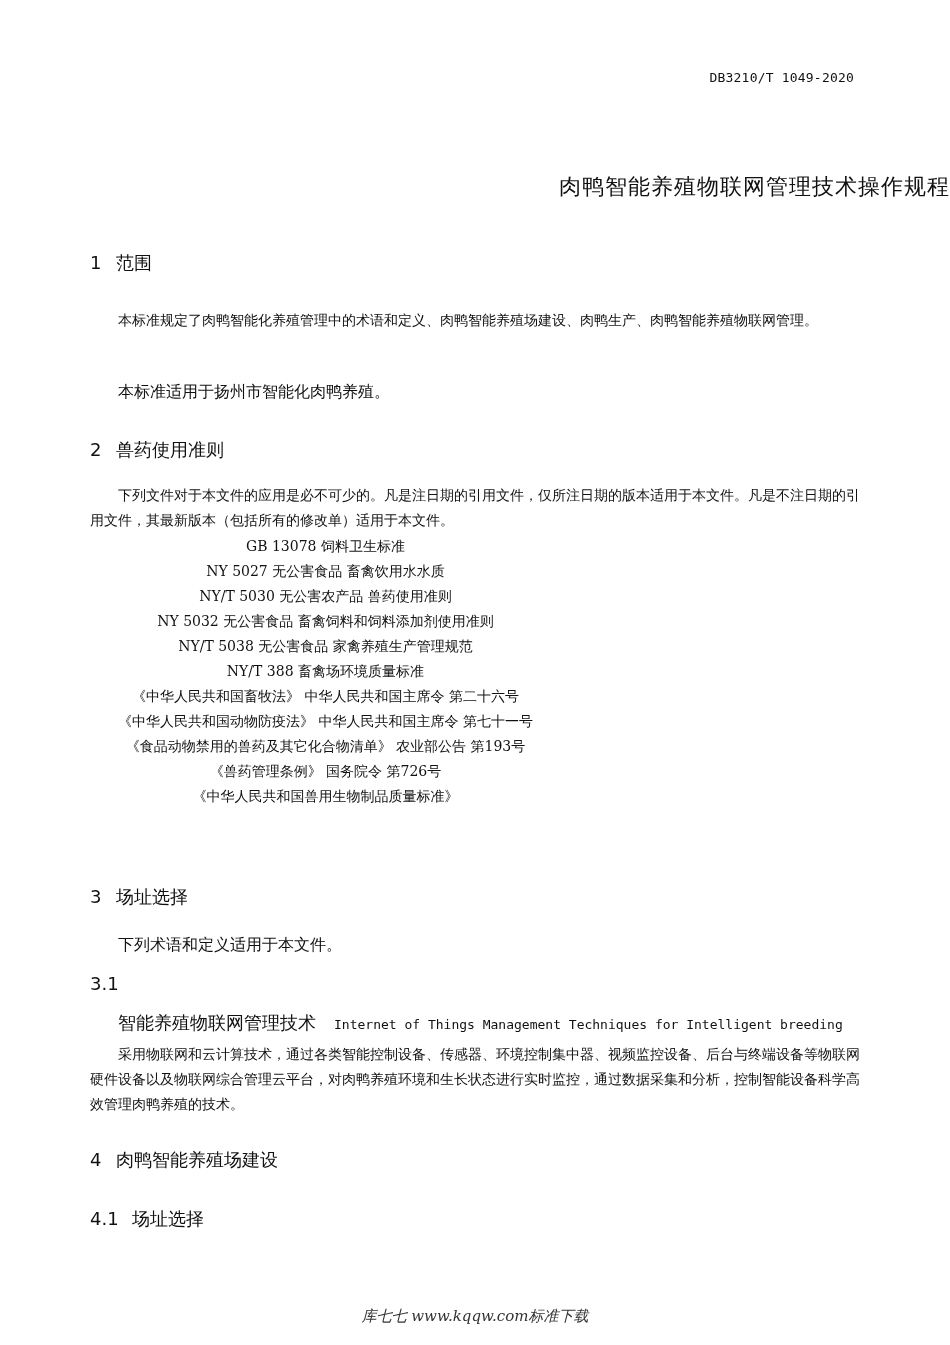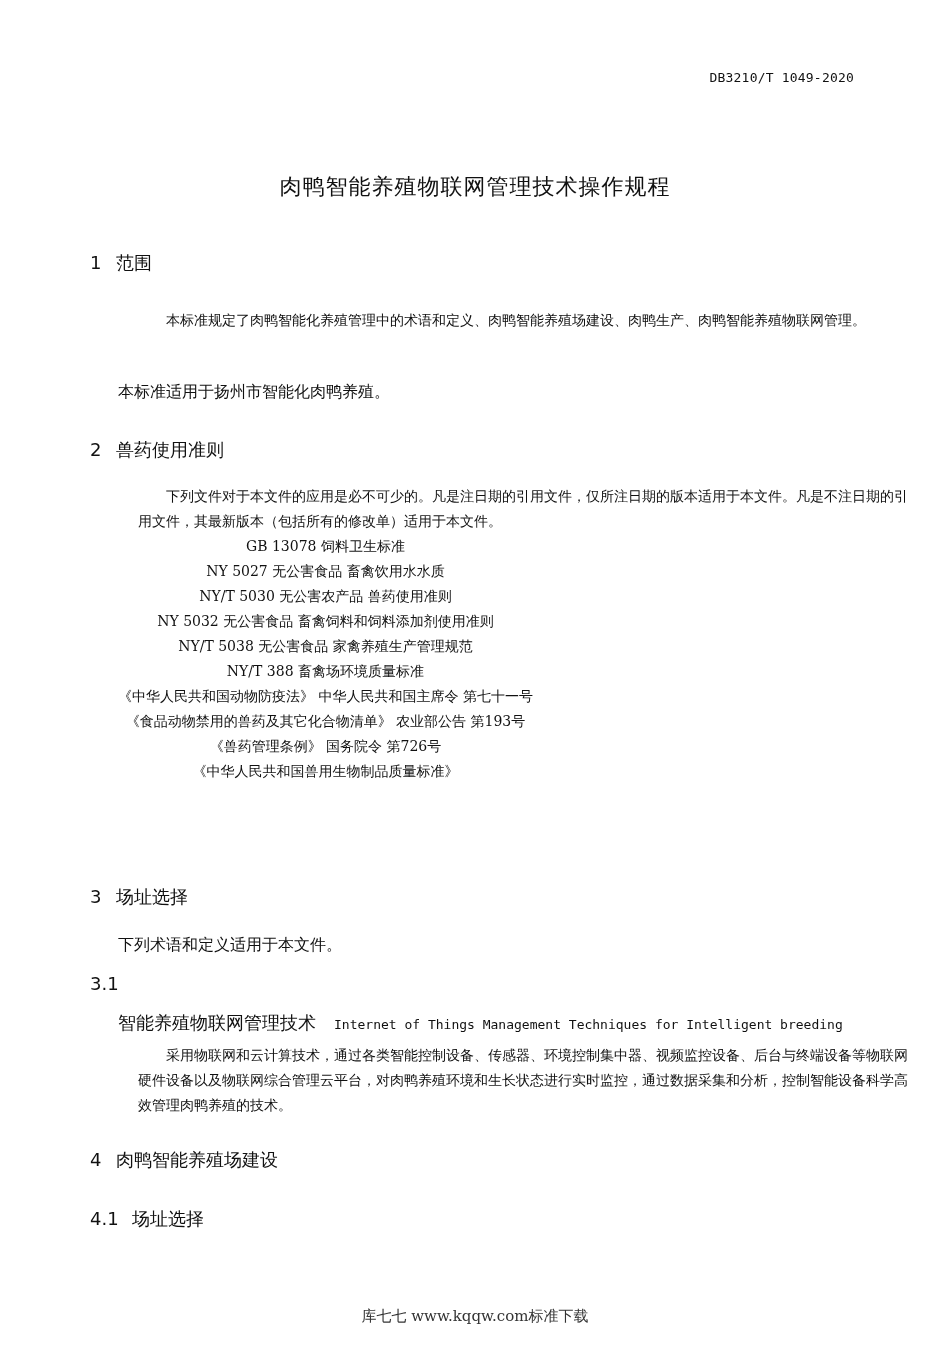--- a/index.html
+++ b/index.html
@@ -4,51 +4,52 @@
 <style>
   html, body { margin: 0; padding: 0; background: #ffffff; }
   body { width: 950px; height: 1345px; position: relative; overflow: hidden; color: #111; }
   .abs { position: absolute; white-space: nowrap; }
   .code { font-family: "DejaVu Sans Mono", monospace; font-size: 13px; letter-spacing: 0.2px; }
   .title { font-family: "DejaVu Sans", sans-serif; font-size: 22px; letter-spacing: 1px; }
   .h { font-family: "DejaVu Sans", sans-serif; font-size: 18px; }
   .h .num { display: inline-block; width: 26px; }
   .h .num2 { display: inline-block; width: 42px; }
   .p { font-family: "DejaVu Serif", serif; font-size: 16px; }
-  .para { position: absolute; font-family: Liberation Serif, serif; font-size: 14px; line-height: 24px; text-align: justify; margin-left: 48px; }
+  .para { position: absolute; font-family: Liberation Mono, monospace; font-size: 14px; line-height: 24px; text-align: justify; }
   .indent { text-indent: 2em; }
   .ref { font-family: "DejaVu Serif", serif; font-size: 14px; line-height: 25px; }
   .term-en { font-family: "DejaVu Sans Mono", monospace; font-size: 13px; }
-  .footer { font-family: "DejaVu Serif", serif; font-size: 15px; color: #333; }
+  .footer { font-family: "DejaVu Serif", serif; font-size: 15px; color: #333; font-style: italic; }
 </style>
 </head>
 <body>
 
 <div class="abs code" style="top:70px; right:96px;">DB3210/T 1049-2020</div>
 
-<div class="abs title" style="top:172px; left:0; width:950px; text-align:center;">肉鸭智能养殖物联网管理技术操作规程</div>
+<div class="abs title" style="top:172px; left:0; width:950px; text-align:right;">肉鸭智能养殖物联网管理技术操作规程</div>
 
 <div class="abs h" style="top:251px; left:90px;">
   <span class="num">1</span><span>范围</span>
 </div>
 <div class="para indent" style="top:303px; left:90px; width:768px; line-height:36px;">本标准规定了肉鸭智能化养殖管理中的术语和定义、肉鸭智能养殖场建设、肉鸭生产、肉鸭智能养殖物联网管理。</div>
 <div class="abs p" style="top:382px; left:118px;">本标准适用于扬州市智能化肉鸭养殖。</div>
 
 <div class="abs h" style="top:438px; left:90px;">
   <span class="num">2</span><span>兽药使用准则</span>
 </div>
 <div class="para indent" style="top:484px; left:90px; width:770px; line-height:25px;">下列文件对于本文件的应用是必不可少的。凡是注日期的引用文件，仅所注日期的版本适用于本文件。凡是不注日期的引用文件，其最新版本（包括所有的修改单）适用于本文件。</div>
 
 <div class="abs" style="top:534px; left:118px;text-align:center;">
   <div class="ref">GB 13078 饲料卫生标准</div>
   <div class="ref">NY 5027 无公害食品 畜禽饮用水水质</div>
   <div class="ref">NY/T 5030 无公害农产品 兽药使用准则</div>
   <div class="ref">NY 5032 无公害食品 畜禽饲料和饲料添加剂使用准则</div>
   <div class="ref">NY/T 5038 无公害食品 家禽养殖生产管理规范</div>
   <div class="ref">NY/T 388 畜禽场环境质量标准</div>
+  <div class="ref">《中华人民共和国畜牧法》 中华人民共和国主席令 第二十六号</div>
   <div class="ref">《中华人民共和国动物防疫法》 中华人民共和国主席令 第七十一号</div>
   <div class="ref">《食品动物禁用的兽药及其它化合物清单》 农业部公告 第193号</div>
   <div class="ref">《兽药管理条例》 国务院令 第726号</div>
   <div class="ref">《中华人民共和国兽用生物制品质量标准》</div>
 </div>
 
 <div class="abs h" style="top:885px; left:90px;">
   <span class="num">3</span><span>场址选择</span>
 </div>
 <div class="abs p" style="top:935px; left:118px;">下列术语和定义适用于本文件。</div>

